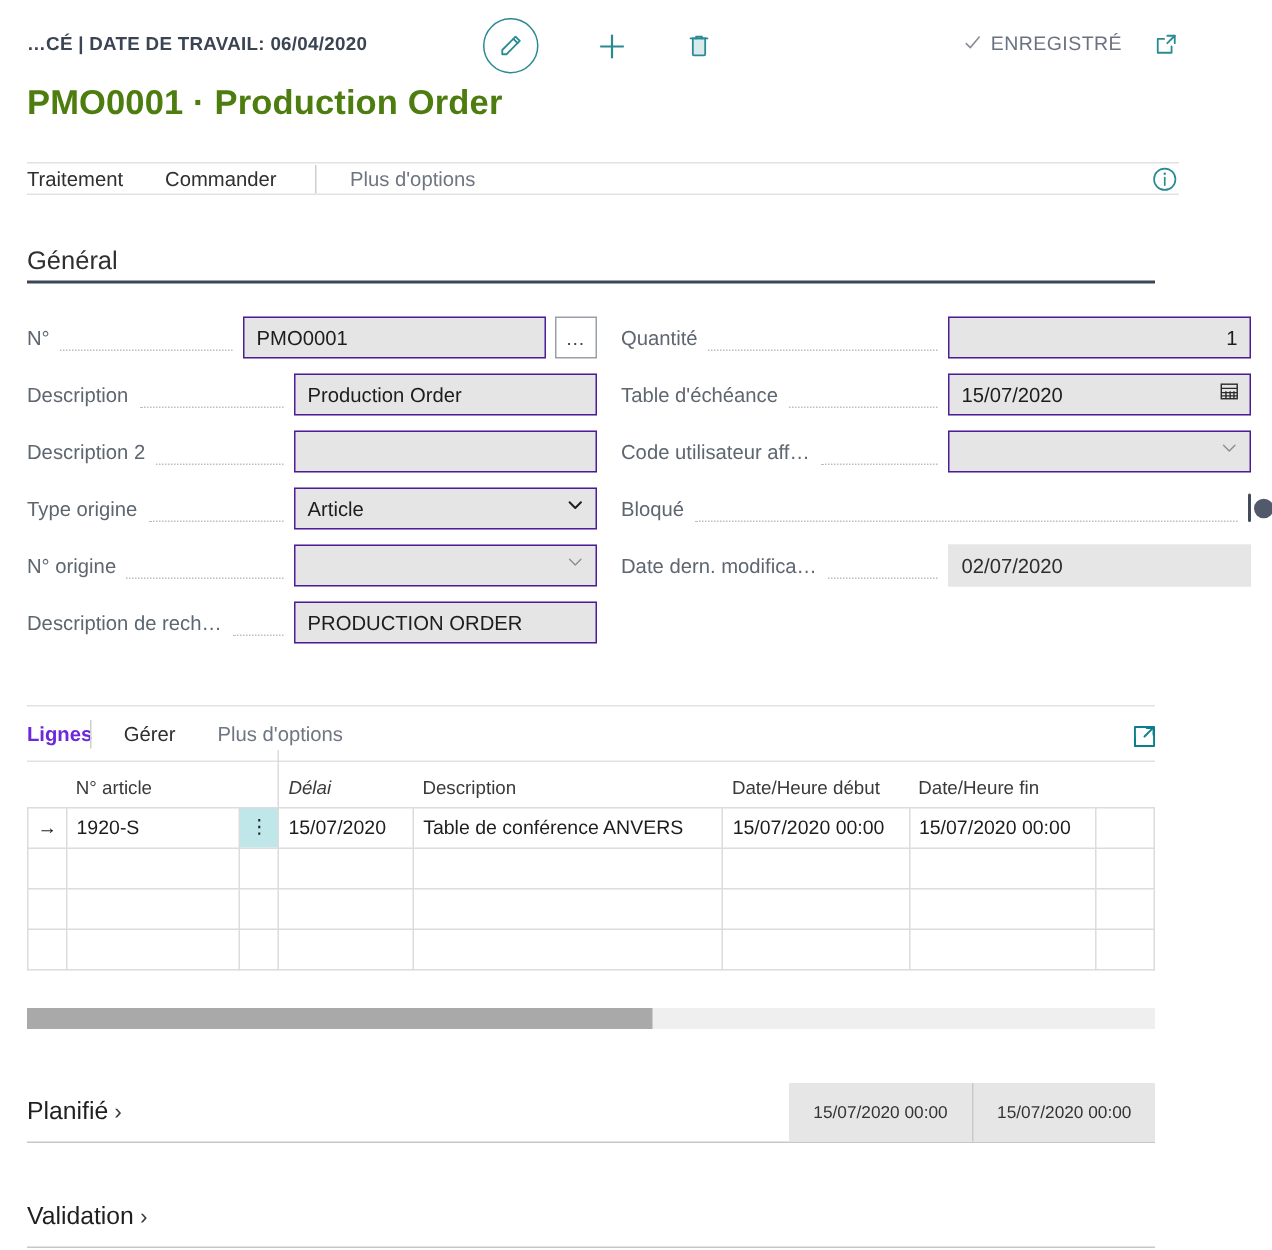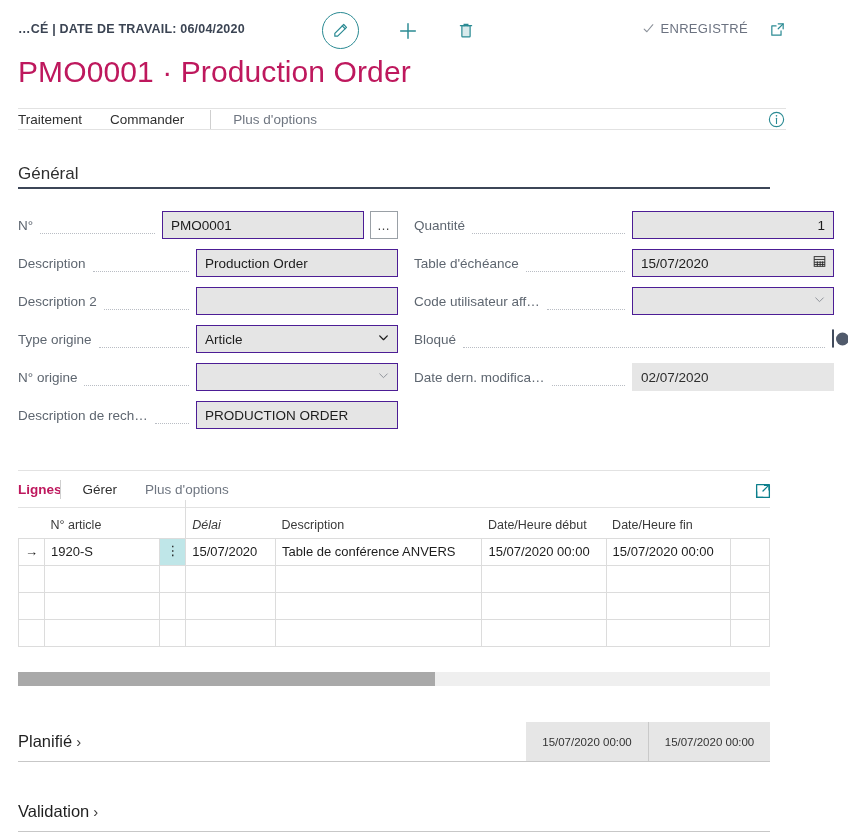--- a/index.html
+++ b/index.html
@@ -58,23 +58,23 @@
   .open-new {
     position: absolute;
     right: 62px; top: 21px;
     color: #2a8a93;
     cursor: pointer;
   }
 
   .page-title {
     position: absolute;
     left: 18px; top: 55px;
-    font-size: 30px;
-    font-weight: 400;
-    color: #be185d;
+    font-size: 23px;
+    font-weight: 700;
+    color: #4d7c0f;
     letter-spacing: .1px;
     white-space: nowrap;
   }
 
   
   .actionbar {
     position: absolute;
     left: 18px; right: 62px; top: 108px;
     height: 22px;
     border-top: 1px solid #e2e2e2;
@@ -214,21 +214,21 @@
     position: absolute;
     left: 18px; right: 78px; top: 470px;
     height: 38px;
     border-top: 1px solid #e2e2e2;
     border-bottom: 1px solid #e2e2e2;
     display: flex; align-items: center;
   }
   .lines-title {
     font-size: 13.5px;
     font-weight: 700;
-    color: #be185d;
+    color: #6d28d9;
     margin-right: 0;
     white-space: nowrap;
   }
   .lines-expand {
     position: absolute;
     right: 76px; top: 482px;
     color: #0c7f8c;
     cursor: pointer;
   }
 

